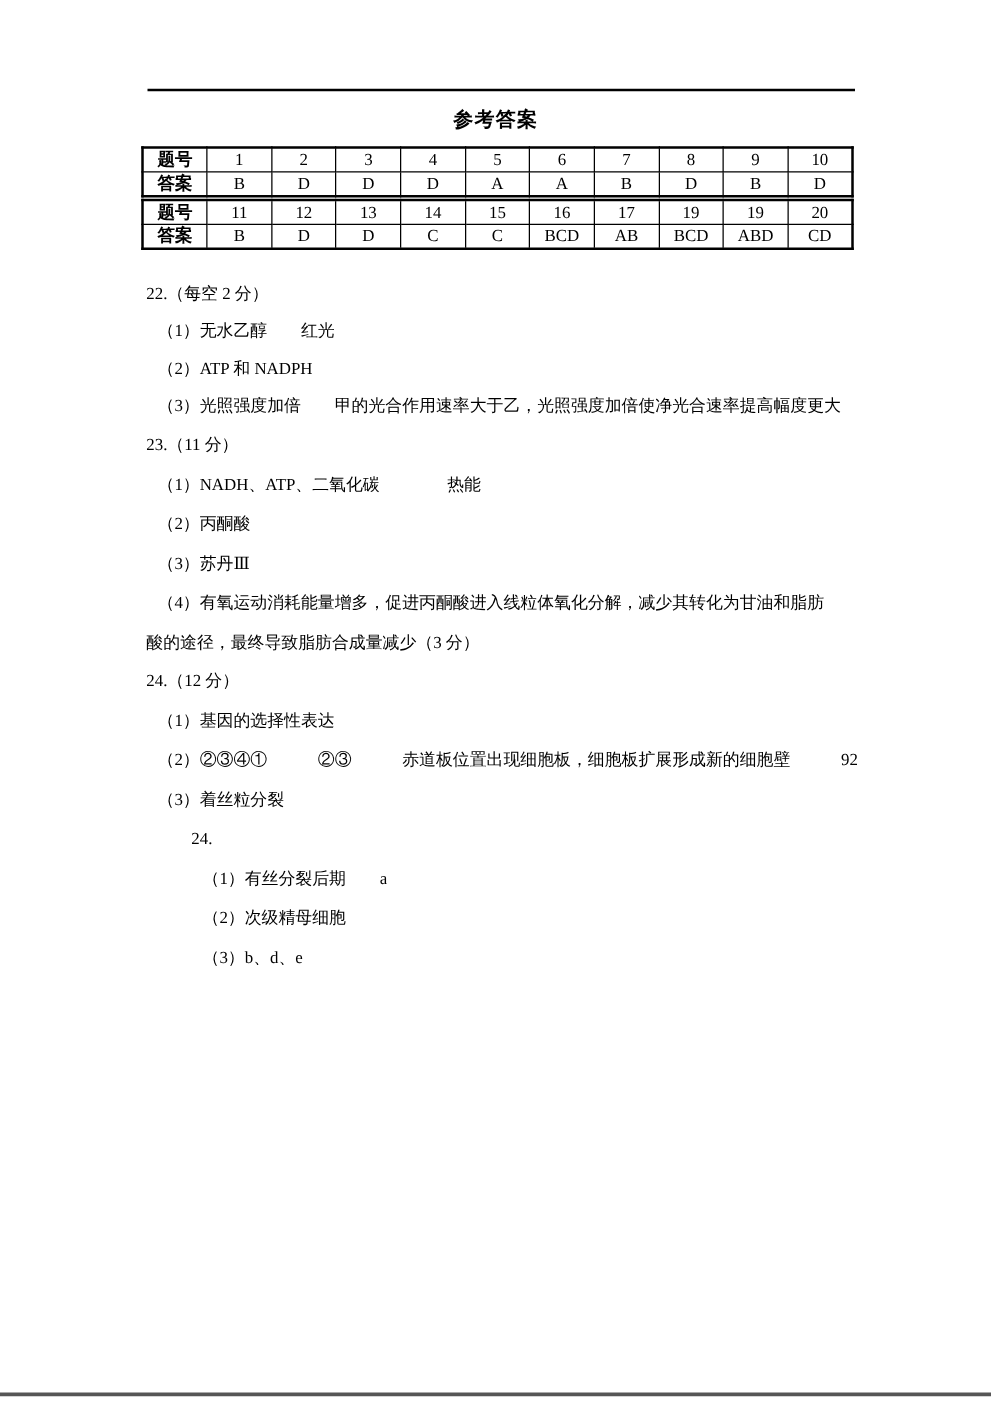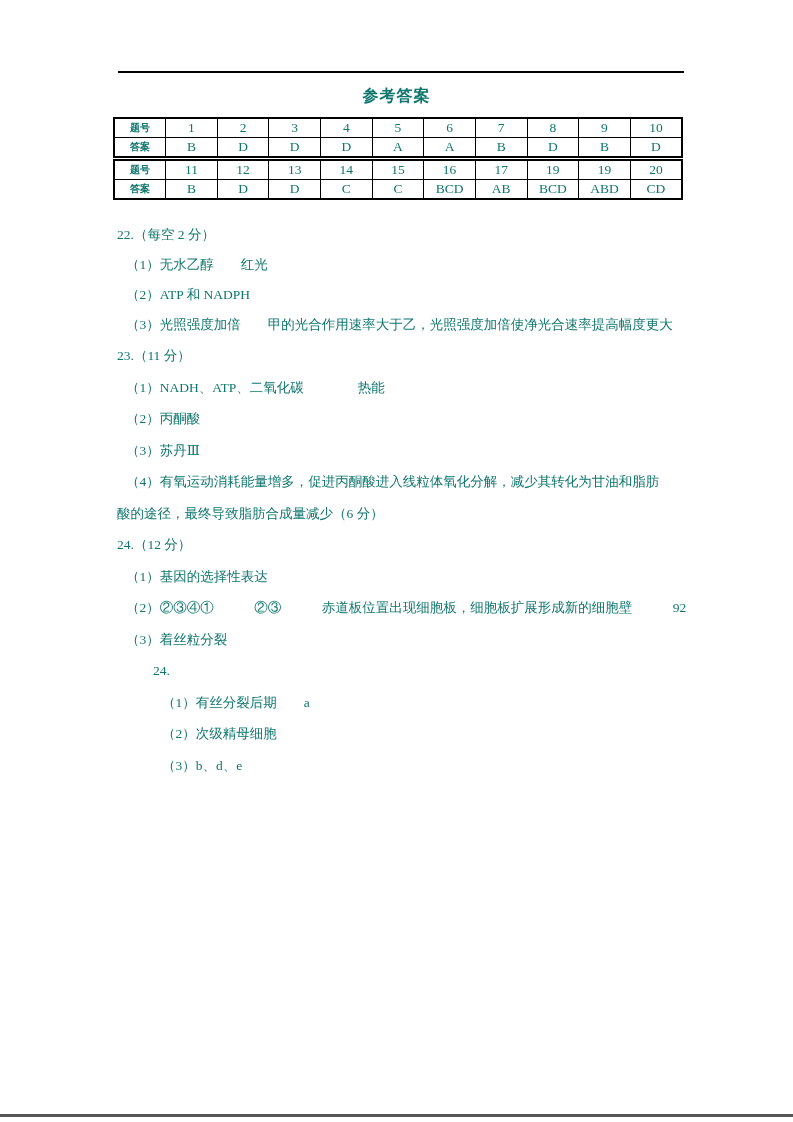--- a/index.html
+++ b/index.html
@@ -1,21 +1,21 @@
 <!DOCTYPE html>
 <html><head>
 <meta charset="utf-8">
 <style>
   html, body { margin: 0; padding: 0; background: #ffffff; }
   .page {
     position: relative;
     width: 793px;
     height: 1122px;
     background: #ffffff;
-    color: #0f766e;
+    color: #000000;
     font-family: "Liberation Serif", "DejaVu Serif", serif;
     overflow: hidden;
   }
   .top-rule {
     position: absolute;
     left: 118px; top: 71px;
     width: 566px; height: 2px;
     background: #000000;
   }
   .title {
@@ -40,21 +40,21 @@
   table.t2 { top: 159px; }
   table.anstable td {
     border: 1px solid #000000;
     height: 18px;
     padding: 0;
     text-align: center;
     vertical-align: middle;
     font-size: 13.5px;
     overflow: hidden;
   }
-  table.anstable td.hdr { font-weight: bold; font-size: 10px; }
+  table.anstable td.hdr { font-weight: bold; font-size: 14px; }
   .content {
     position: absolute;
     left: 117px; top: 220px;
     width: 570px;
   }
   .line {
     margin: 0;
     white-space: nowrap;
     font-size: 13.5px;
   }
@@ -152,21 +152,21 @@
       <p class="line sub">（2）ATP 和 NADPH</p>
       <p class="line sub">（3）光照强度加倍　　甲的光合作用速率大于乙，光照强度加倍使净光合速率提高幅度更大</p>
     </section>
 
     <section class="sec s23">
       <p class="line head">23.（11 分）</p>
       <p class="line sub">（1）NADH、ATP、二氧化碳　　　　热能</p>
       <p class="line sub">（2）丙酮酸</p>
       <p class="line sub">（3）苏丹Ⅲ</p>
       <p class="line sub">（4）有氧运动消耗能量增多，促进丙酮酸进入线粒体氧化分解，减少其转化为甘油和脂肪</p>
-      <p class="line cont">酸的途径，最终导致脂肪合成量减少（6 分）</p>
+      <p class="line cont">酸的途径，最终导致脂肪合成量减少（3 分）</p>
     </section>
 
     <section class="sec s24">
       <p class="line head">24.（12 分）</p>
       <p class="line sub">（1）基因的选择性表达</p>
       <p class="line sub">（2）②③④①　　　②③　　　赤道板位置出现细胞板，细胞板扩展形成新的细胞壁　　　92</p>
       <p class="line sub">（3）着丝粒分裂</p>
     </section>
 
     <section class="sec s24b">

